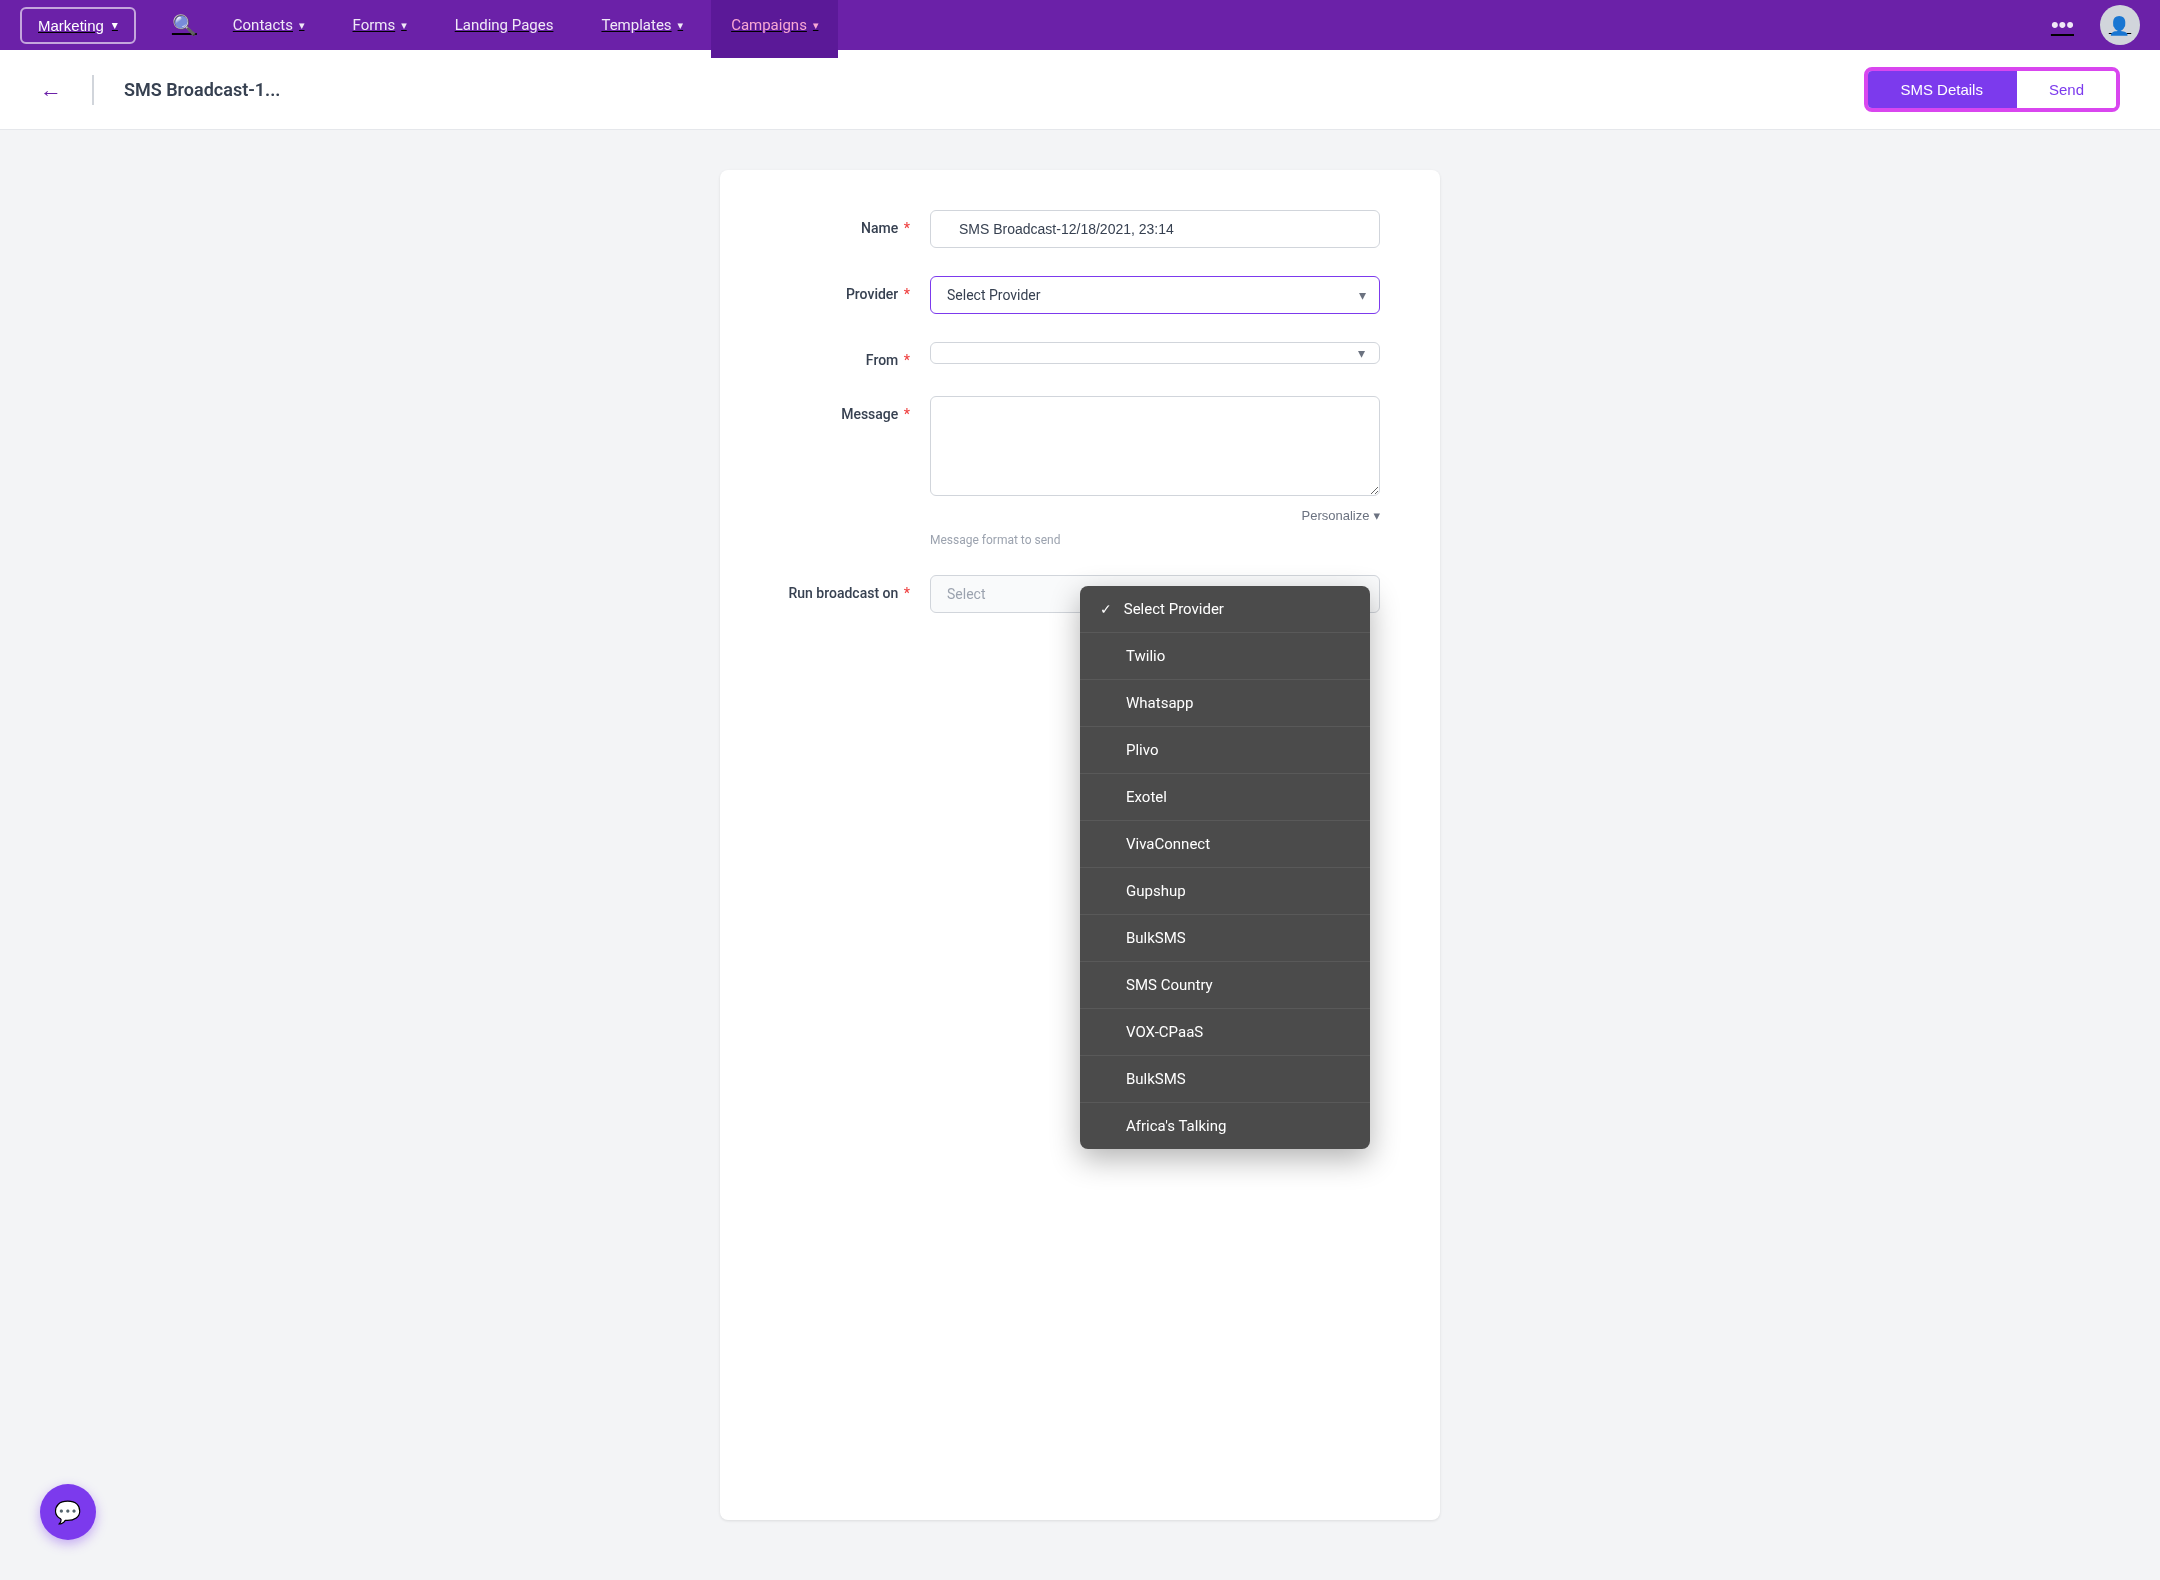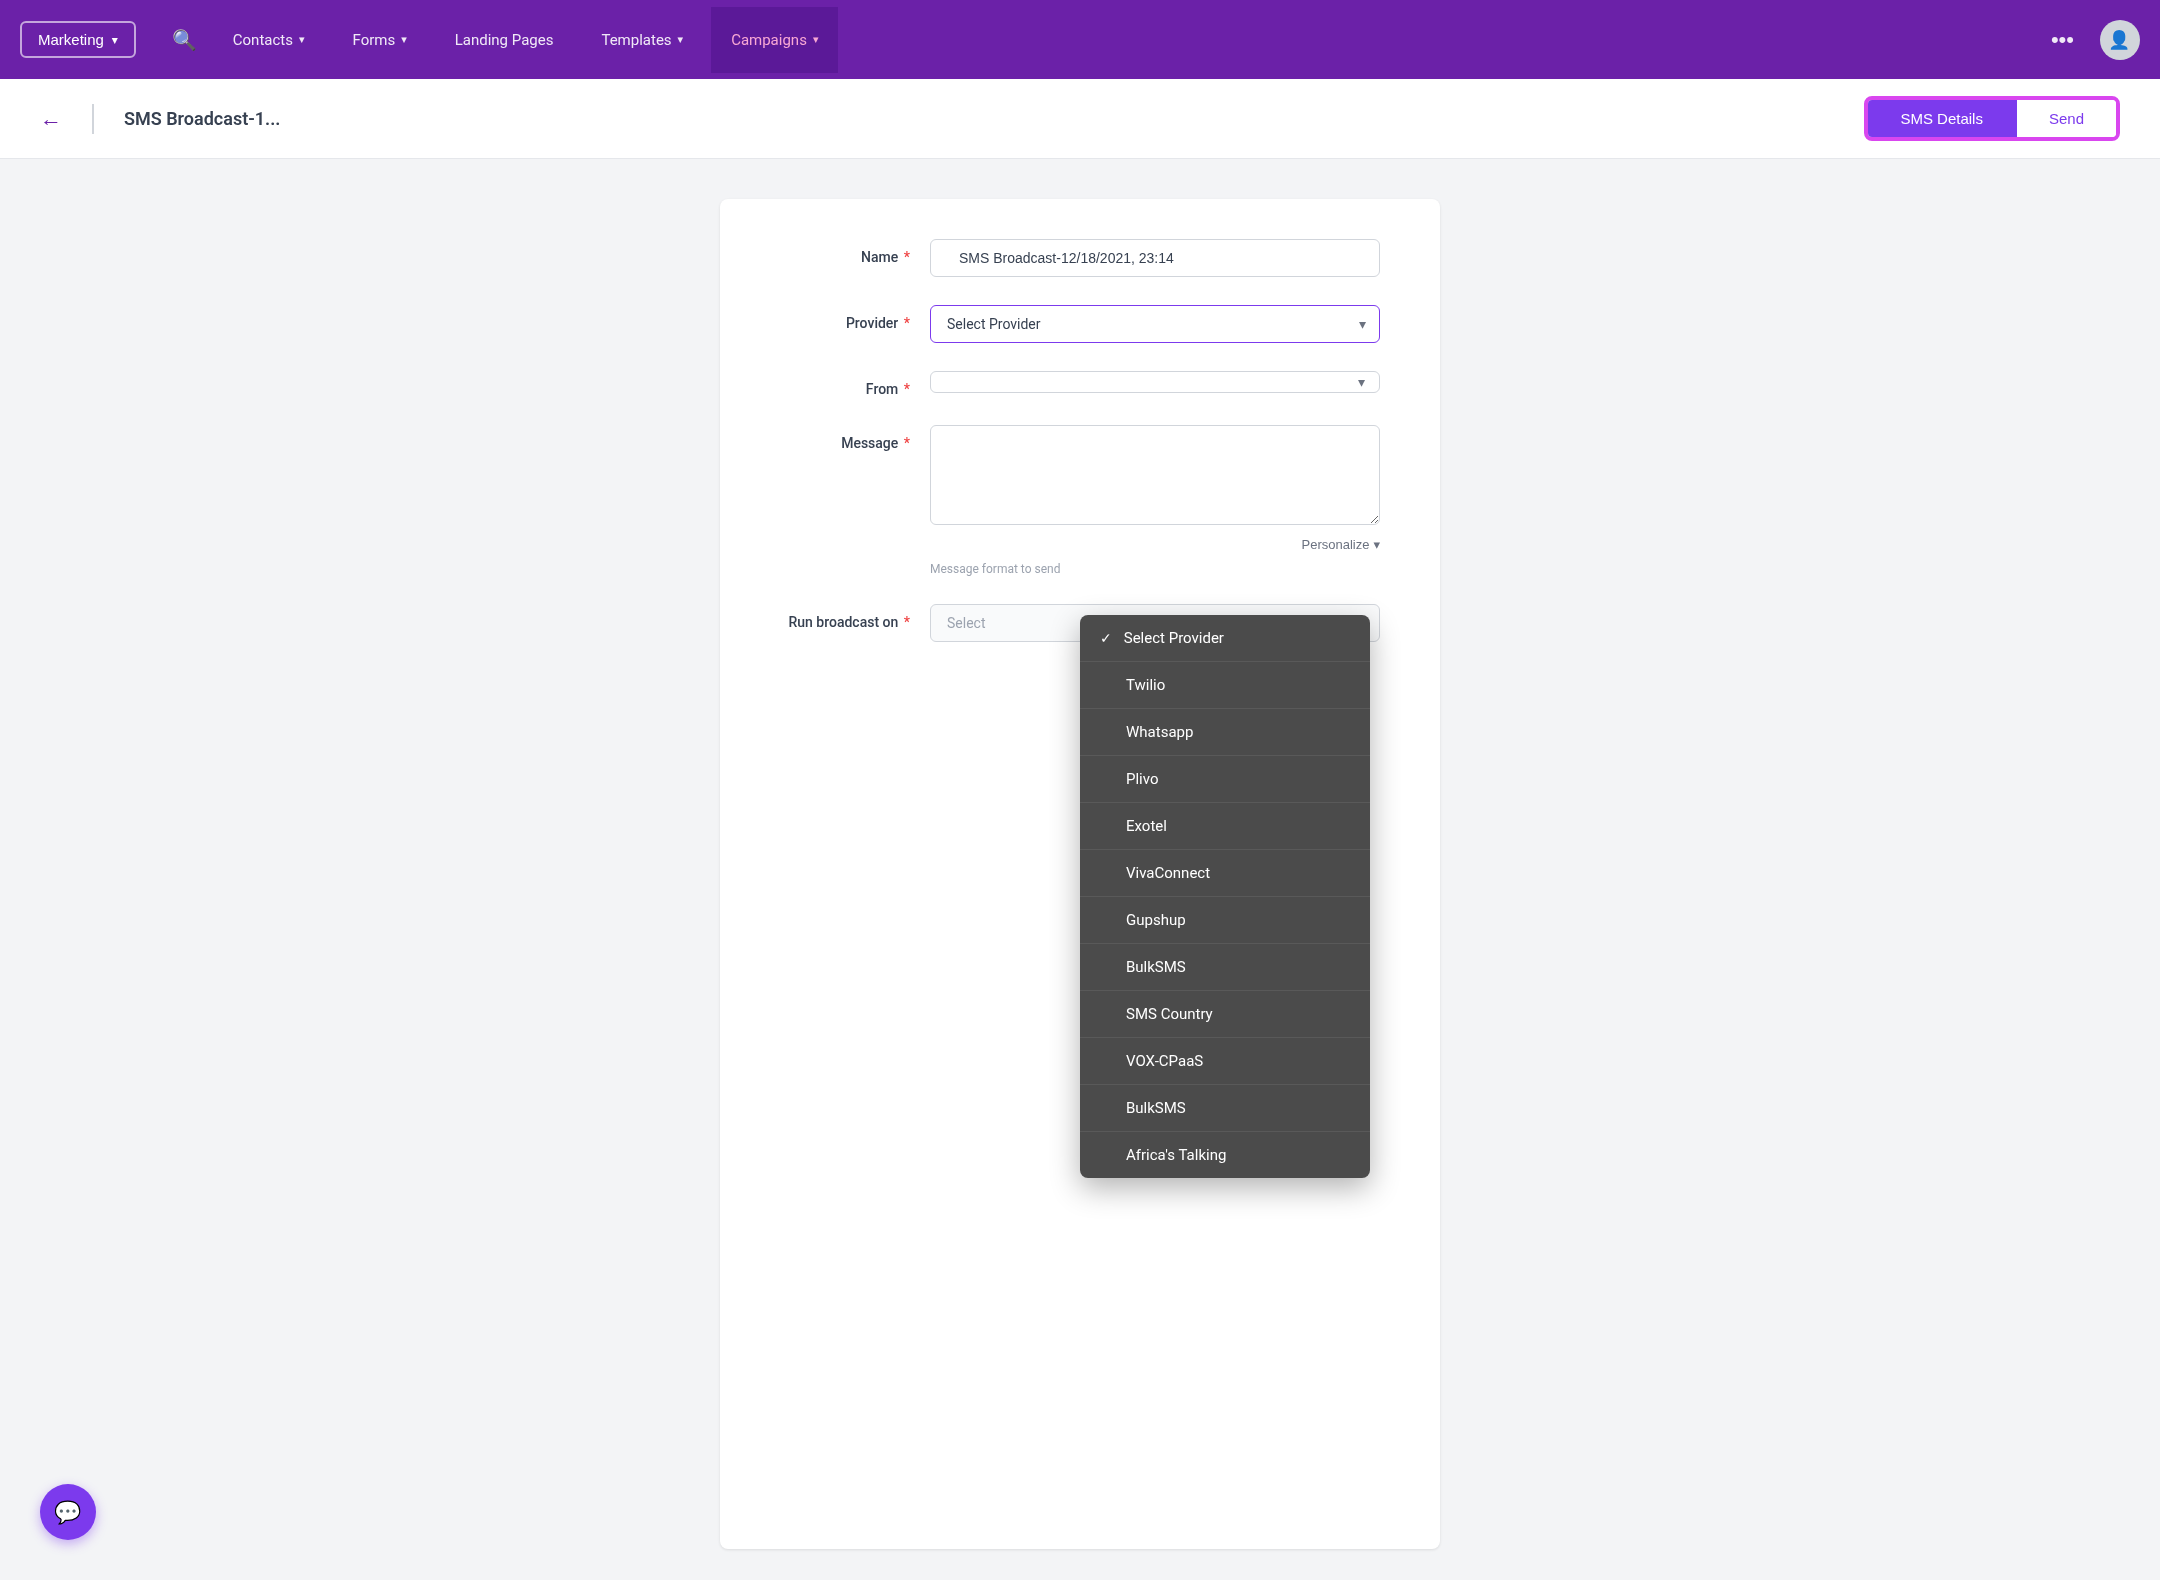--- a/index.html
+++ b/index.html
@@ -1,26 +1,27 @@
 <!DOCTYPE html>
 <html><head>
   <meta charset="utf-8">
   <style>
     * { box-sizing: border-box; margin: 0; padding: 0; }
     body { font-family: -apple-system, BlinkMacSystemFont, 'Segoe UI', Roboto, sans-serif; background: #f3f4f6; min-height: 100vh; }
 
     
     .top-nav {
       background: #6b21a8;
-      height: 79px;
+      height: 50px;
       display: flex;
       align-items: center;
       padding: 0 20px;
       gap: 0;
       position: relative;
+      text-decoration: underline;
     }
     .nav-marketing-btn {
       background: transparent;
       border: 2px solid rgba(255,255,255,0.6);
       border-radius: 6px;
       color: #fff;
       font-size: 15px;
       font-weight: 500;
       padding: 8px 16px;
       display: flex;

